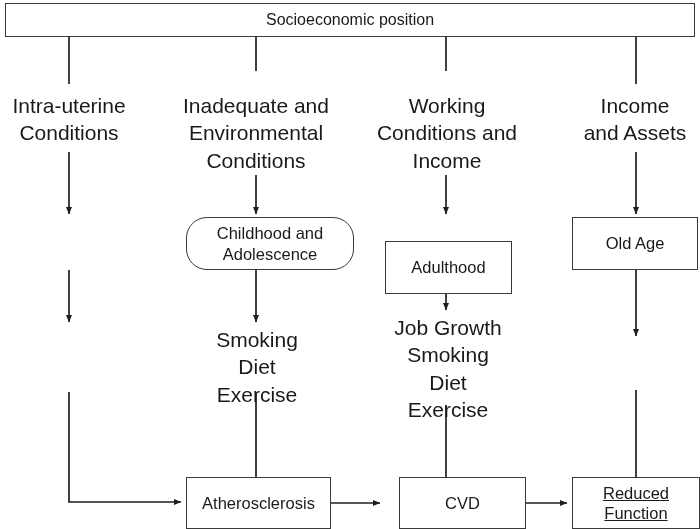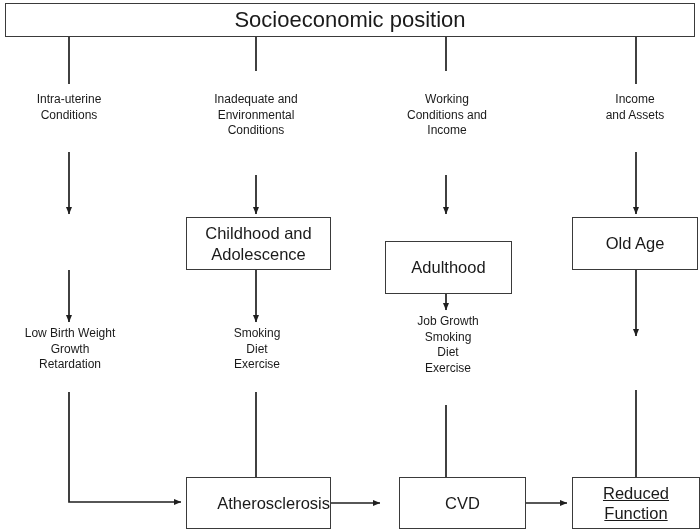--- a/index.html
+++ b/index.html
@@ -37,47 +37,47 @@
   }
   .box-title {
     display: block;
     white-space: pre-line;
   }
   #top-box {
     left: 5px;
     top: 3px;
     width: 690px;
     height: 34px;
-    font-size: 22px;
+    font-size: 16px;
   }
   .stage-box {
     top: 217px;
     height: 53px;
     font-size: 16.5px;
   }
   #stage-birth      { left: 5px;   width: 130px; }
-  #stage-childhood  { left: 186px; width: 145px; }
+  #stage-childhood  { left: 186px; width: 168px; border-radius: 21px; }
   #stage-adulthood  { left: 385px; width: 127px; margin-top: 24px; }
   #stage-oldage     { left: 572px; width: 126px; }
 
   .outcome-box {
     top: 477px;
     height: 52px;
     font-size: 16.5px;
   }
-  #outcome-athero  { left: 186px; width: 145px; justify-content: flex-end; }
+  #outcome-athero  { left: 186px; width: 145px; }
   #outcome-cvd     { left: 399px; width: 127px; }
   #outcome-reduced { left: 572px; width: 128px; text-decoration: underline; }
 
   .label {
     position: absolute;
     text-align: center;
     white-space: pre-line;
     line-height: 1.30;
-    font-size: 12px;
+    font-size: 21px;
   }
   .driver-label { top: 92px; }
   #driver-1 { left: 0px;   width: 138px; }
   #driver-2 { left: 180px; width: 152px; }
   #driver-3 { left: 372px; width: 150px; }
   #driver-4 { left: 570px; width: 130px; }
 
   #risk-1 { left: 0px;   width: 140px; top: 326px; }
   #risk-2 { left: 186px; width: 142px; top: 326px; }
   #risk-3 { left: 380px; width: 136px; top: 314px; }
@@ -149,23 +149,20 @@
     <span class="box-title">Childhood and
 Adolescence</span>
   </div>
   <div class="box stage-box" id="stage-adulthood">
     <span class="box-title">Adulthood</span>
   </div>
   <div class="box stage-box" id="stage-oldage">
     <span class="box-title">Old Age</span>
   </div>
 
-  <div class="label" id="risk-1">Low Birth Weight
-Growth
-Retardation</div>
   <div class="label" id="risk-2">Smoking
 Diet
 Exercise</div>
   <div class="label" id="risk-3">Job Growth
 Smoking
 Diet
 Exercise</div>
 
   <div class="box outcome-box" id="outcome-athero">
     <span class="box-title">Atherosclerosis</span>

